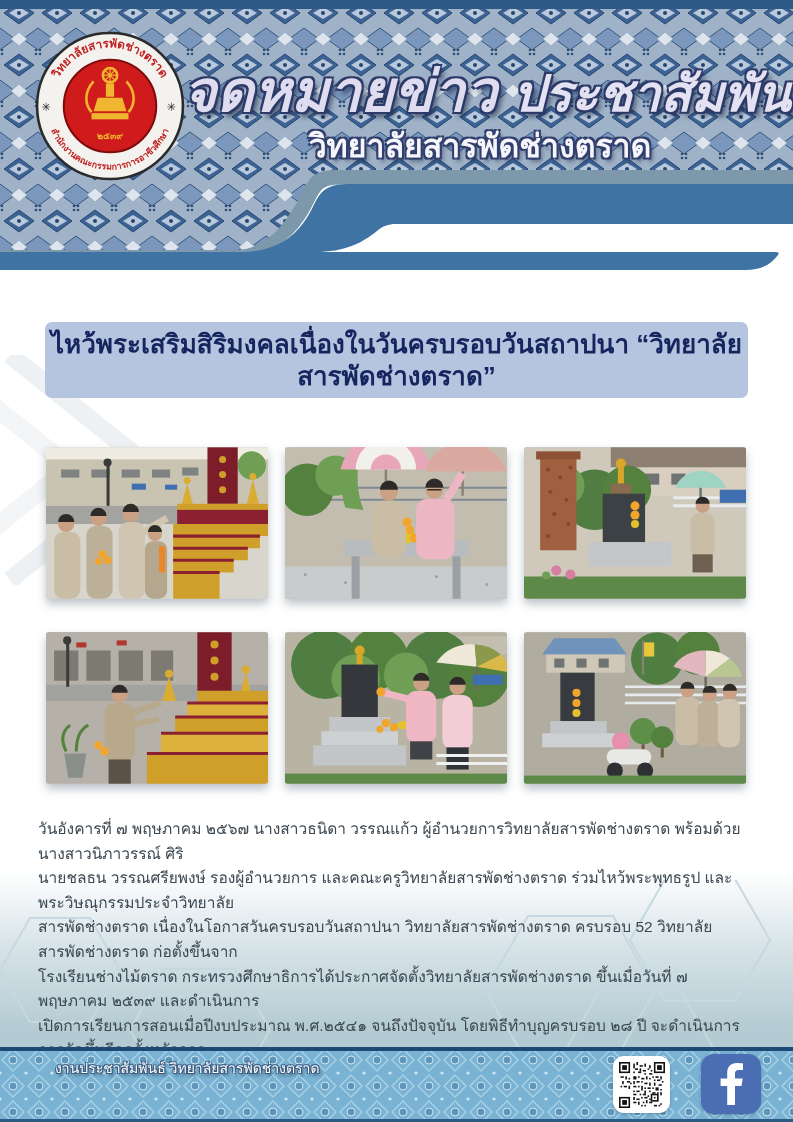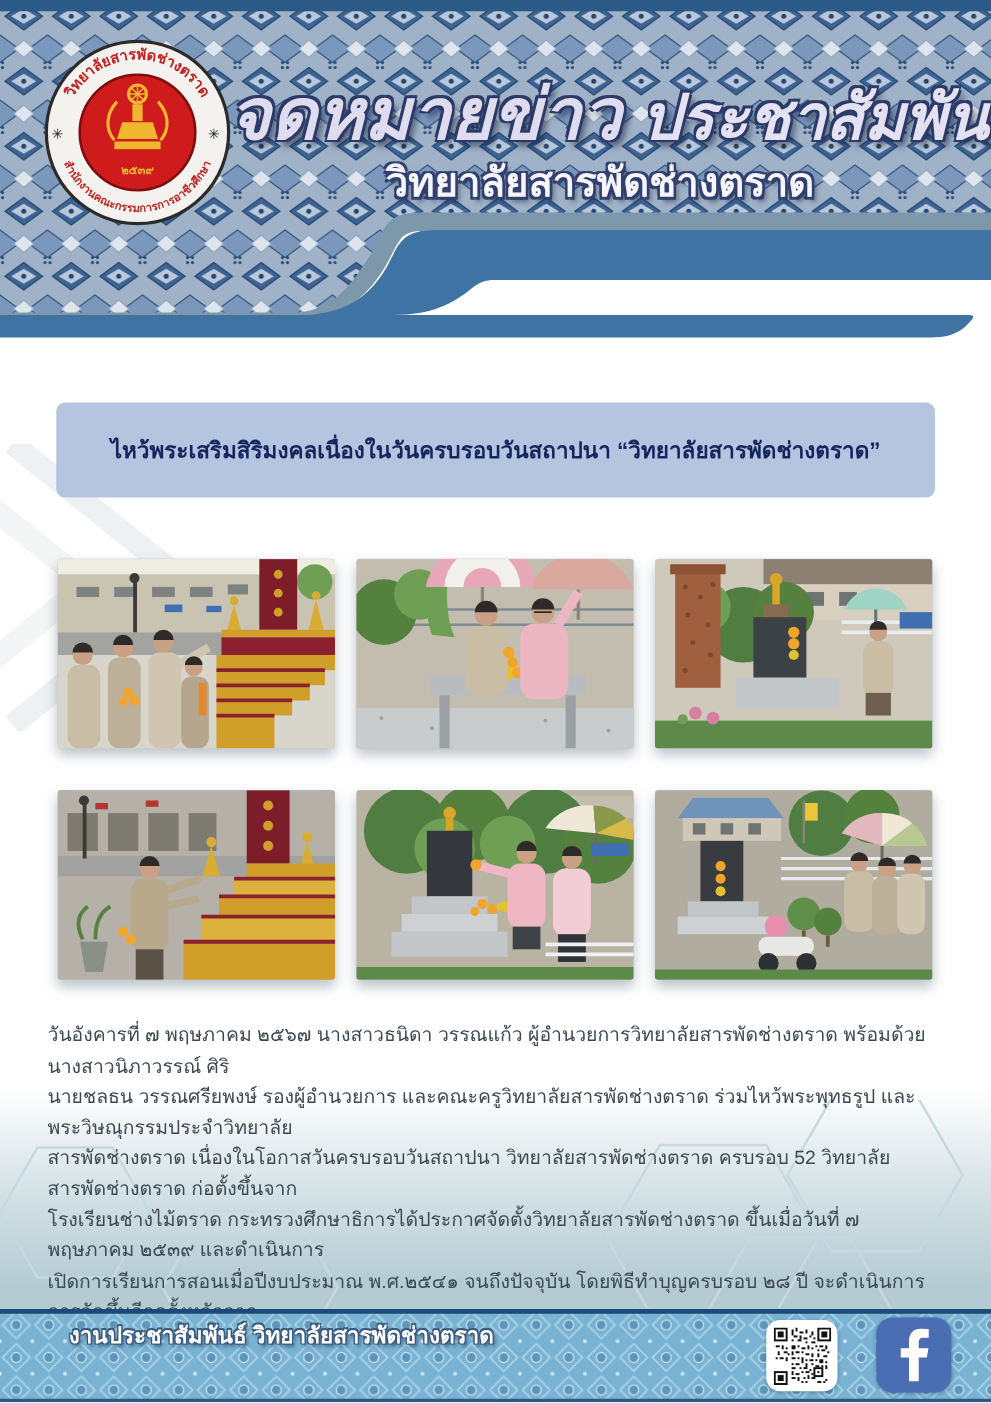--- a/index.html
+++ b/index.html
@@ -16,36 +16,36 @@
   .title-w2{font-size:50px;font-weight:bold;color:#e4e1f2;
             text-shadow:-2px -2px 0 #2c3a68,2px -2px 0 #2c3a68,-2px 2px 0 #2c3a68,2px 2px 0 #2c3a68,4px 5px 5px rgba(10,20,50,.55);}
   .sub-title{position:absolute;left:200px;top:120px;width:560px;text-align:center;
              font-size:32px;font-weight:bold;color:#f6f5fb;
              text-shadow:-2px -2px 0 #31406e,2px -2px 0 #31406e,-2px 2px 0 #31406e,2px 2px 0 #31406e,3px 4px 4px rgba(10,20,50,.5);}
   .date-line{position:absolute;right:22px;top:190px;font-size:21px;font-weight:bold;color:#ffffff;}
 
   
   .headline{position:absolute;left:45px;top:322px;width:703px;height:76px;background:#b6c5df;
             border-radius:7px;display:flex;flex-direction:column;justify-content:center;gap:4px;
-            text-align:center;color:#15265f;font-weight:bold;font-size:18px;line-height:32px;}
+            text-align:center;color:#15265f;font-weight:bold;font-size:26px;line-height:32px;}
   .photo-grid{position:absolute;left:46px;top:447px;width:701px;display:grid;
               grid-template-columns:repeat(3,222px);grid-auto-rows:152px;column-gap:17px;row-gap:33px;}
   .photo{margin:0;width:222px;height:152px;border-radius:3px;overflow:hidden;
          box-shadow:0 5px 10px rgba(60,80,100,.35);background:#cccccc;}
   .photo svg{display:block;width:222px;height:152px;}
   .body-text{position:absolute;left:38px;top:817px;width:718px;color:#3c4852;font-size:15.5px;}
   .body-text .bline{line-height:24.6px;}
 
   .fade{position:absolute;left:0;top:870px;width:793px;height:177px;
         background:linear-gradient(180deg,rgba(180,203,211,0) 0%,rgba(180,203,211,.55) 45%,#b4cbd3 90%);}
   .deco{pointer-events:none;}
 
   
   .footer{position:absolute;left:0;top:1047px;width:793px;height:75px;}
-  .footer-text{position:absolute;left:55px;top:1053px;width:540px;color:#ffffff;font-weight:bold;font-size:18px;line-height:31px;
+  .footer-text{position:absolute;left:55px;top:1053px;width:540px;color:#ffffff;font-weight:normal;font-size:14px;line-height:31px;
                text-shadow:-1px -1px 0 #39597e,1px -1px 0 #39597e,-1px 1px 0 #39597e,1px 1px 0 #39597e,2px 3px 3px rgba(15,35,65,.6);}
   .qr-card{position:absolute;left:613px;top:1056px;width:57px;height:57px;background:#ffffff;border-radius:11px;
            display:flex;align-items:center;justify-content:center;box-shadow:0 1px 3px rgba(0,40,70,.3);}
   .fb-btn{position:absolute;left:701px;top:1054px;width:60px;height:60px;background:#4a6db4;border-radius:13px;
           display:flex;align-items:center;justify-content:center;box-shadow:0 1px 3px rgba(0,40,70,.3);}
 </style>
 </head>
 <body>
 
 <div class="page">

